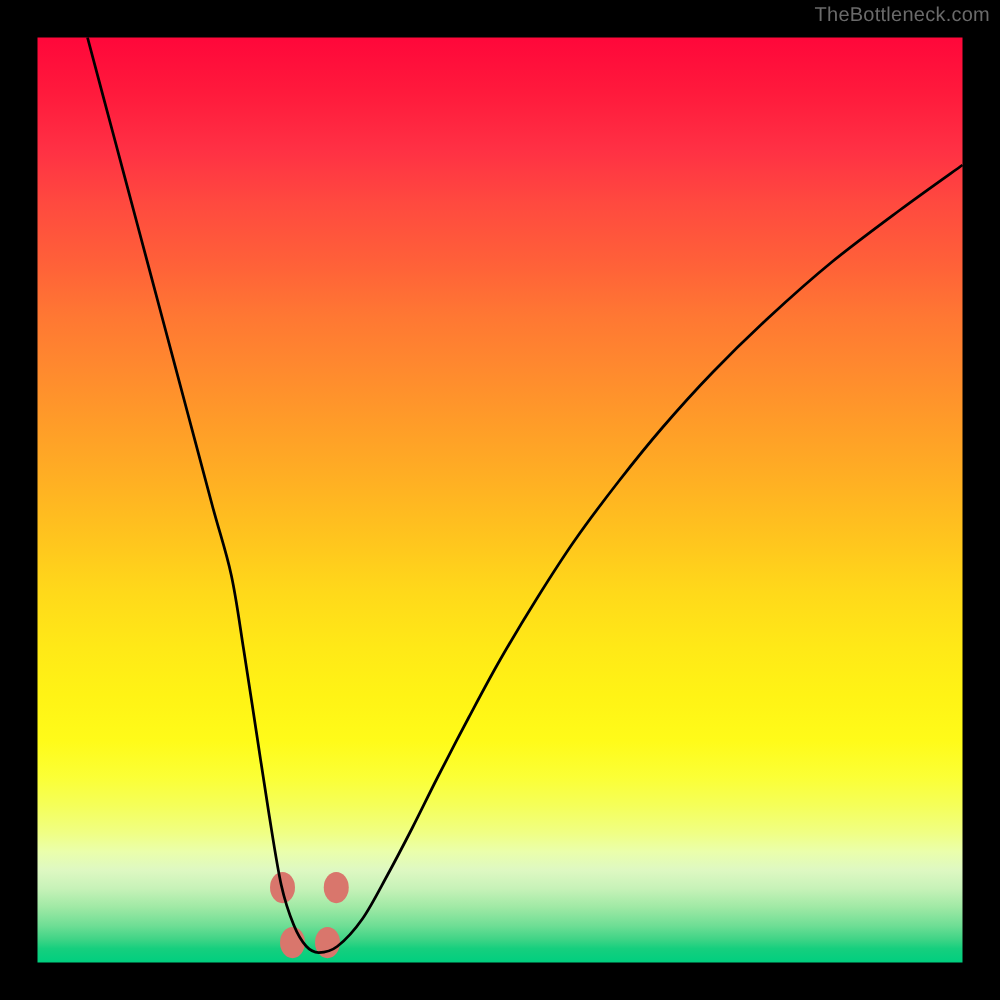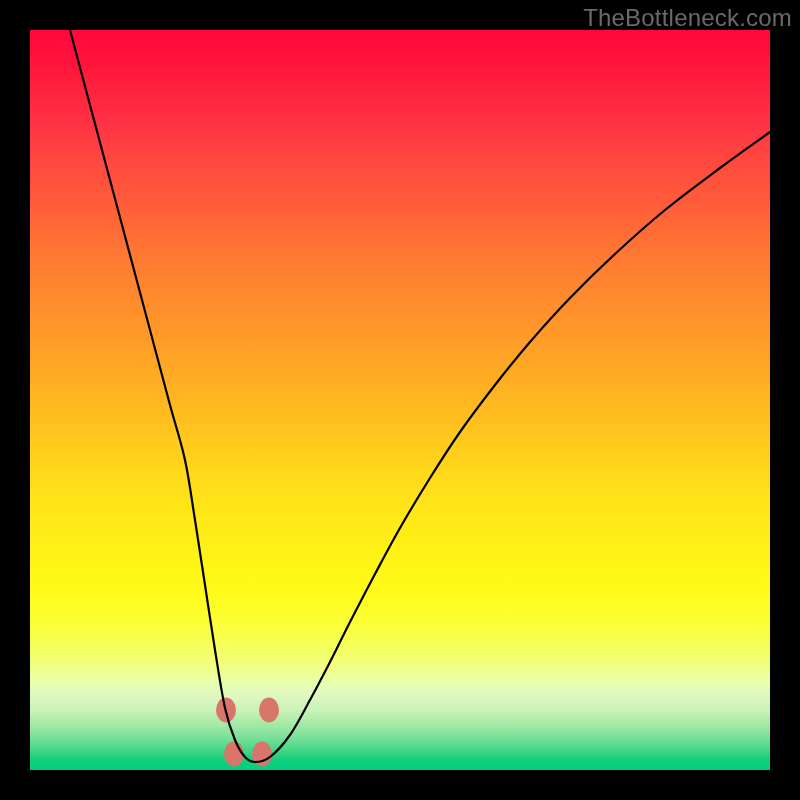--- a/index.html
+++ b/index.html
@@ -16,21 +16,21 @@
     top: 0;
     width: 800px;
     height: 800px;
     background: #000000;
   }
   .watermark {
     position: absolute;
     right: 8px;
     top: 4px;
     font-family: Arial, Helvetica, sans-serif;
-    font-size: 24px;
+    font-size: 16px;
     font-weight: 500;
     color: #6a6a6a;
     letter-spacing: 0.2px;
   }
   .plot {
     position: absolute;
     left: 30px;
     top: 30px;
     width: 740px;
     height: 740px;

